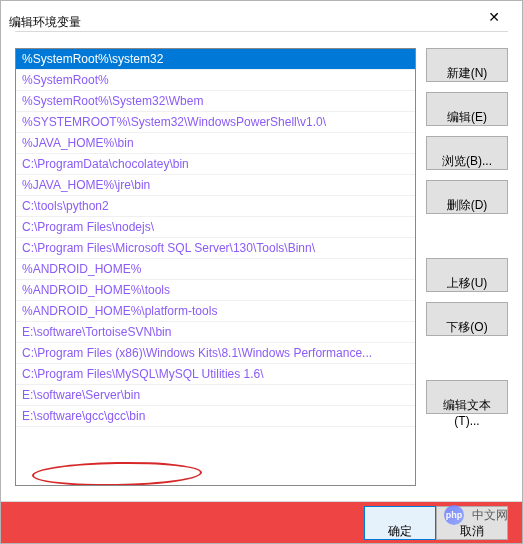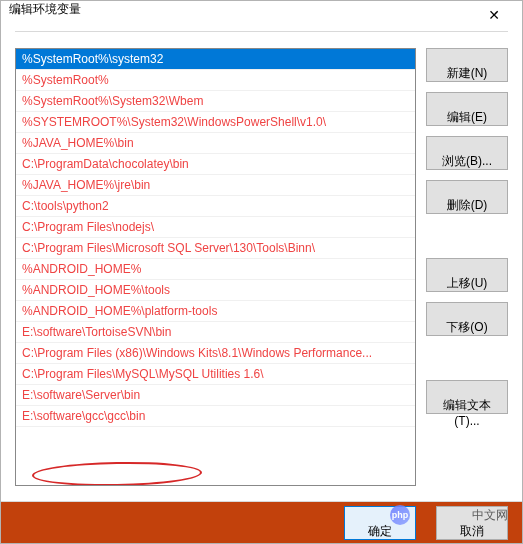--- a/index.html
+++ b/index.html
@@ -18,21 +18,21 @@
       background: #ffffff;
       border: 1px solid #b3b3b3;
       display: flex;
       flex-direction: column;
       position: relative;
     }
     .titlebar {
       height: 30px;
       background: #ffffff;
       display: flex;
-      align-items: flex-start;
+      align-items: flex-end;
       padding: 0 8px;
       border-bottom: 0;
     }
     .titlebar .title {
       flex: 1;
       font-size: 12px;
       color: #000;
     }
     .titlebar .close {
       width: 40px;
@@ -61,21 +61,21 @@
       background: #ffffff;
       height: 438px;
       overflow: hidden;
       position: relative;
     }
     .list-item {
       height: 21px;
       line-height: 21px;
       padding: 0 6px;
       font-size: 12px;
-      color: #ef4444;
+      color: #8b5cf6;
       white-space: nowrap;
       overflow: hidden;
       text-overflow: ellipsis;
       border-bottom: 1px solid #f0f0f0;
       cursor: default;
     }
     .list-item.selected {
       background: #0078d7;
       color: #ffffff;
     }
@@ -95,52 +95,51 @@
       padding: 16px 4px;
     }
     .gap { height: 24px; }
     .footer {
       height: 42px;
       border-top: 1px solid #d9d9d9;
       display: flex;
       justify-content: flex-end;
       align-items: center;
       padding: 0 14px;
-      gap: 20px;
-      background: #c2410c;
+      gap: 0;
+      background: #ef4444;
     }
     .footer .btn {
       width: 72px;
     }
     .footer .btn.primary {
       border: 1px solid #0078d7;
       background: #e5f1fb;
     }
     .watermark {
       position: absolute;
       right: 14px;
       bottom: 18px;
       display: flex;
       align-items: center;
-      gap: 20px;
+      gap: 8px;
       opacity: 0.85;
       pointer-events: none;
     }
     .watermark .logo {
       width: 20px;
       height: 20px;
       border-radius: 50%;
       background: linear-gradient(135deg,#6b7cff,#8aa0ff);
       display:flex;align-items:center;justify-content:center;
       color:#fff;font-size:9px;font-weight:bold;
     }
     .watermark .txt {
       font-size: 12px;
       color: #444;
-      margin-left: 42px;
     }
     .circle-annotation {
       position: absolute;
       border: 2px solid #d62828;
       border-radius: 50%;
       width: 170px;
       height: 24px;
       left: 16px;
       top: 413px;
       pointer-events: none;

